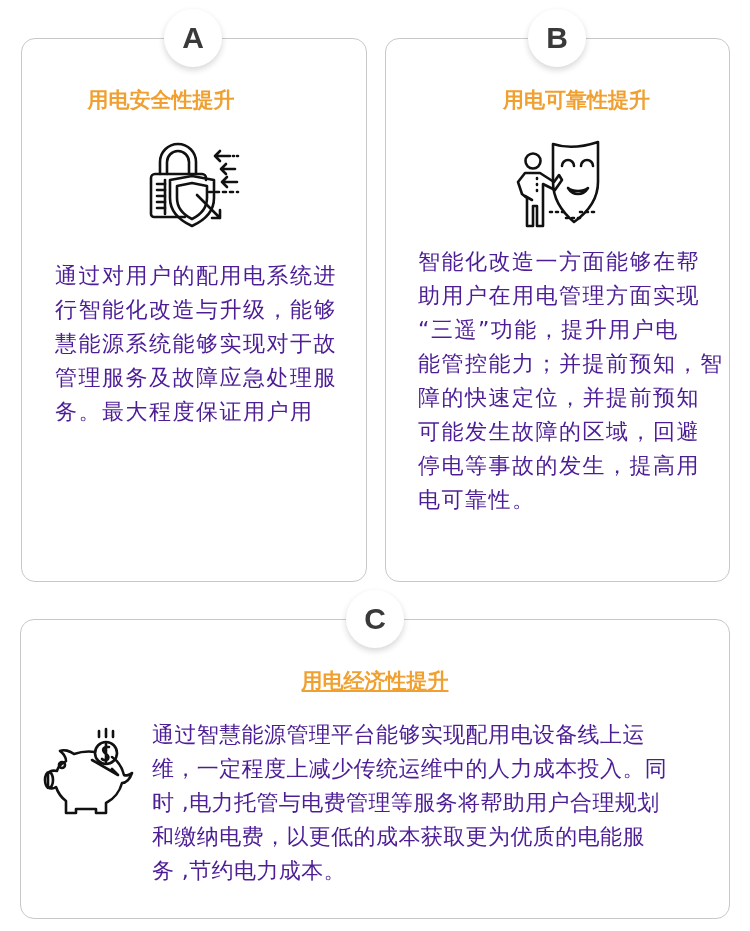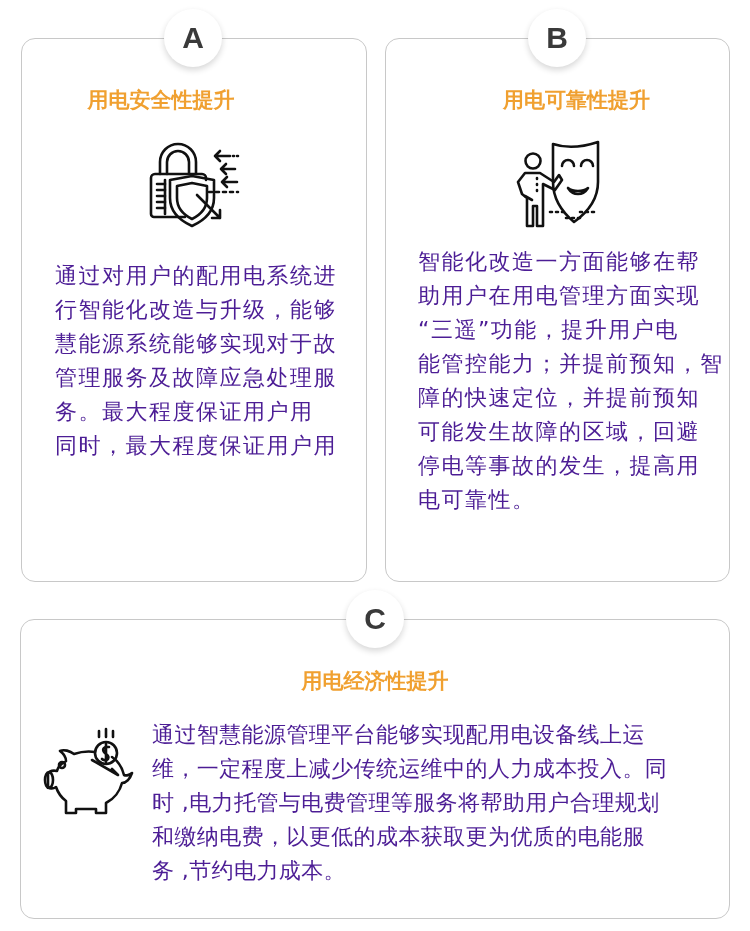--- a/index.html
+++ b/index.html
@@ -11,21 +11,21 @@
   #cardC { left:20px; top:619px; width:710px; height:300px; }
   .badge { position:absolute; width:58px; height:58px; border-radius:50%; background:#fff;
            box-shadow:0 3px 6px rgba(0,0,0,0.16); display:flex; align-items:center; justify-content:center;
            font-family:"Liberation Sans",sans-serif; font-weight:bold; font-size:30px; color:#3a3a3a; }
   #badgeA { left:164px; top:9px; }
   #badgeB { left:528px; top:9px; }
   #badgeC { left:346px; top:590px; }
   .title { position:absolute; color:#f0a030; font-weight:bold; font-size:21px; text-align:center; letter-spacing:0px; }
   #titleA { left:21px; width:280px; top:86px; }
   #titleB { left:385px; width:345px; top:86px;padding-left:19px; }
-  #titleC { left:20px; width:710px; top:667px; }
+  #titleC { left:20px; width:710px; top:667px;text-decoration:underline; }
   .icon { position:absolute; }
   #iconA { left:145px; top:138px; width:95px; height:92px; }
   #iconB { left:510px; top:138px; width:95px; height:92px; }
   #iconC { left:40px; top:725px; width:105px; height:105px; }
   .body-text { position:absolute; font-size:22px; line-height:34px; color:#4c1d95; letter-spacing:1.5px; }
   #textA { left:55px; top:259px; width:290px; }
   #textB { left:418px; top:245px; width:292px; }
   #textC { left:152px; top:718px; width:550px; letter-spacing:0.4px; line-height:34px; }
   .line { display:block; white-space:nowrap; }
 </style>
@@ -51,21 +51,20 @@
     <path d="M88 18 H89 M92 18 H93"></path>
     <path d="M64 54 H67 M71 54 H74 M78 54 H81 M85 54 H88 M92 54 H93"></path>
   </svg>
 </div>
 <div id="textA" class="body-text">
   <span class="line">通过对用户的配用电系统进</span>
   <span class="line">行智能化改造与升级，能够</span>
   <span class="line">慧能源系统能够实现对于故</span>
   <span class="line">管理服务及故障应急处理服</span>
   <span class="line">务。最大程度保证用户用</span>
-  <span class="line">同时，最大程度保证用户用</span>
 </div>
 
 <div id="cardB" class="card"></div>
 <div id="badgeB" class="badge">B</div>
 <div id="titleB" class="title">用电可靠性提升</div>
 <div id="iconB" class="icon">
   <svg width="95" height="92" viewBox="0 0 95 92" fill="none" stroke="#111" stroke-width="2.6" stroke-linejoin="round" stroke-linecap="round">
     <path d="M43 6 C55 10 70 10 88 4 V44 C88 62 78 74 64 84 C52 74 43 62 43 44 Z"></path>
     <path d="M52 28 a6 6 0 0 1 12 0"></path>
     <path d="M71 28 a6 6 0 0 1 12 0"></path>

